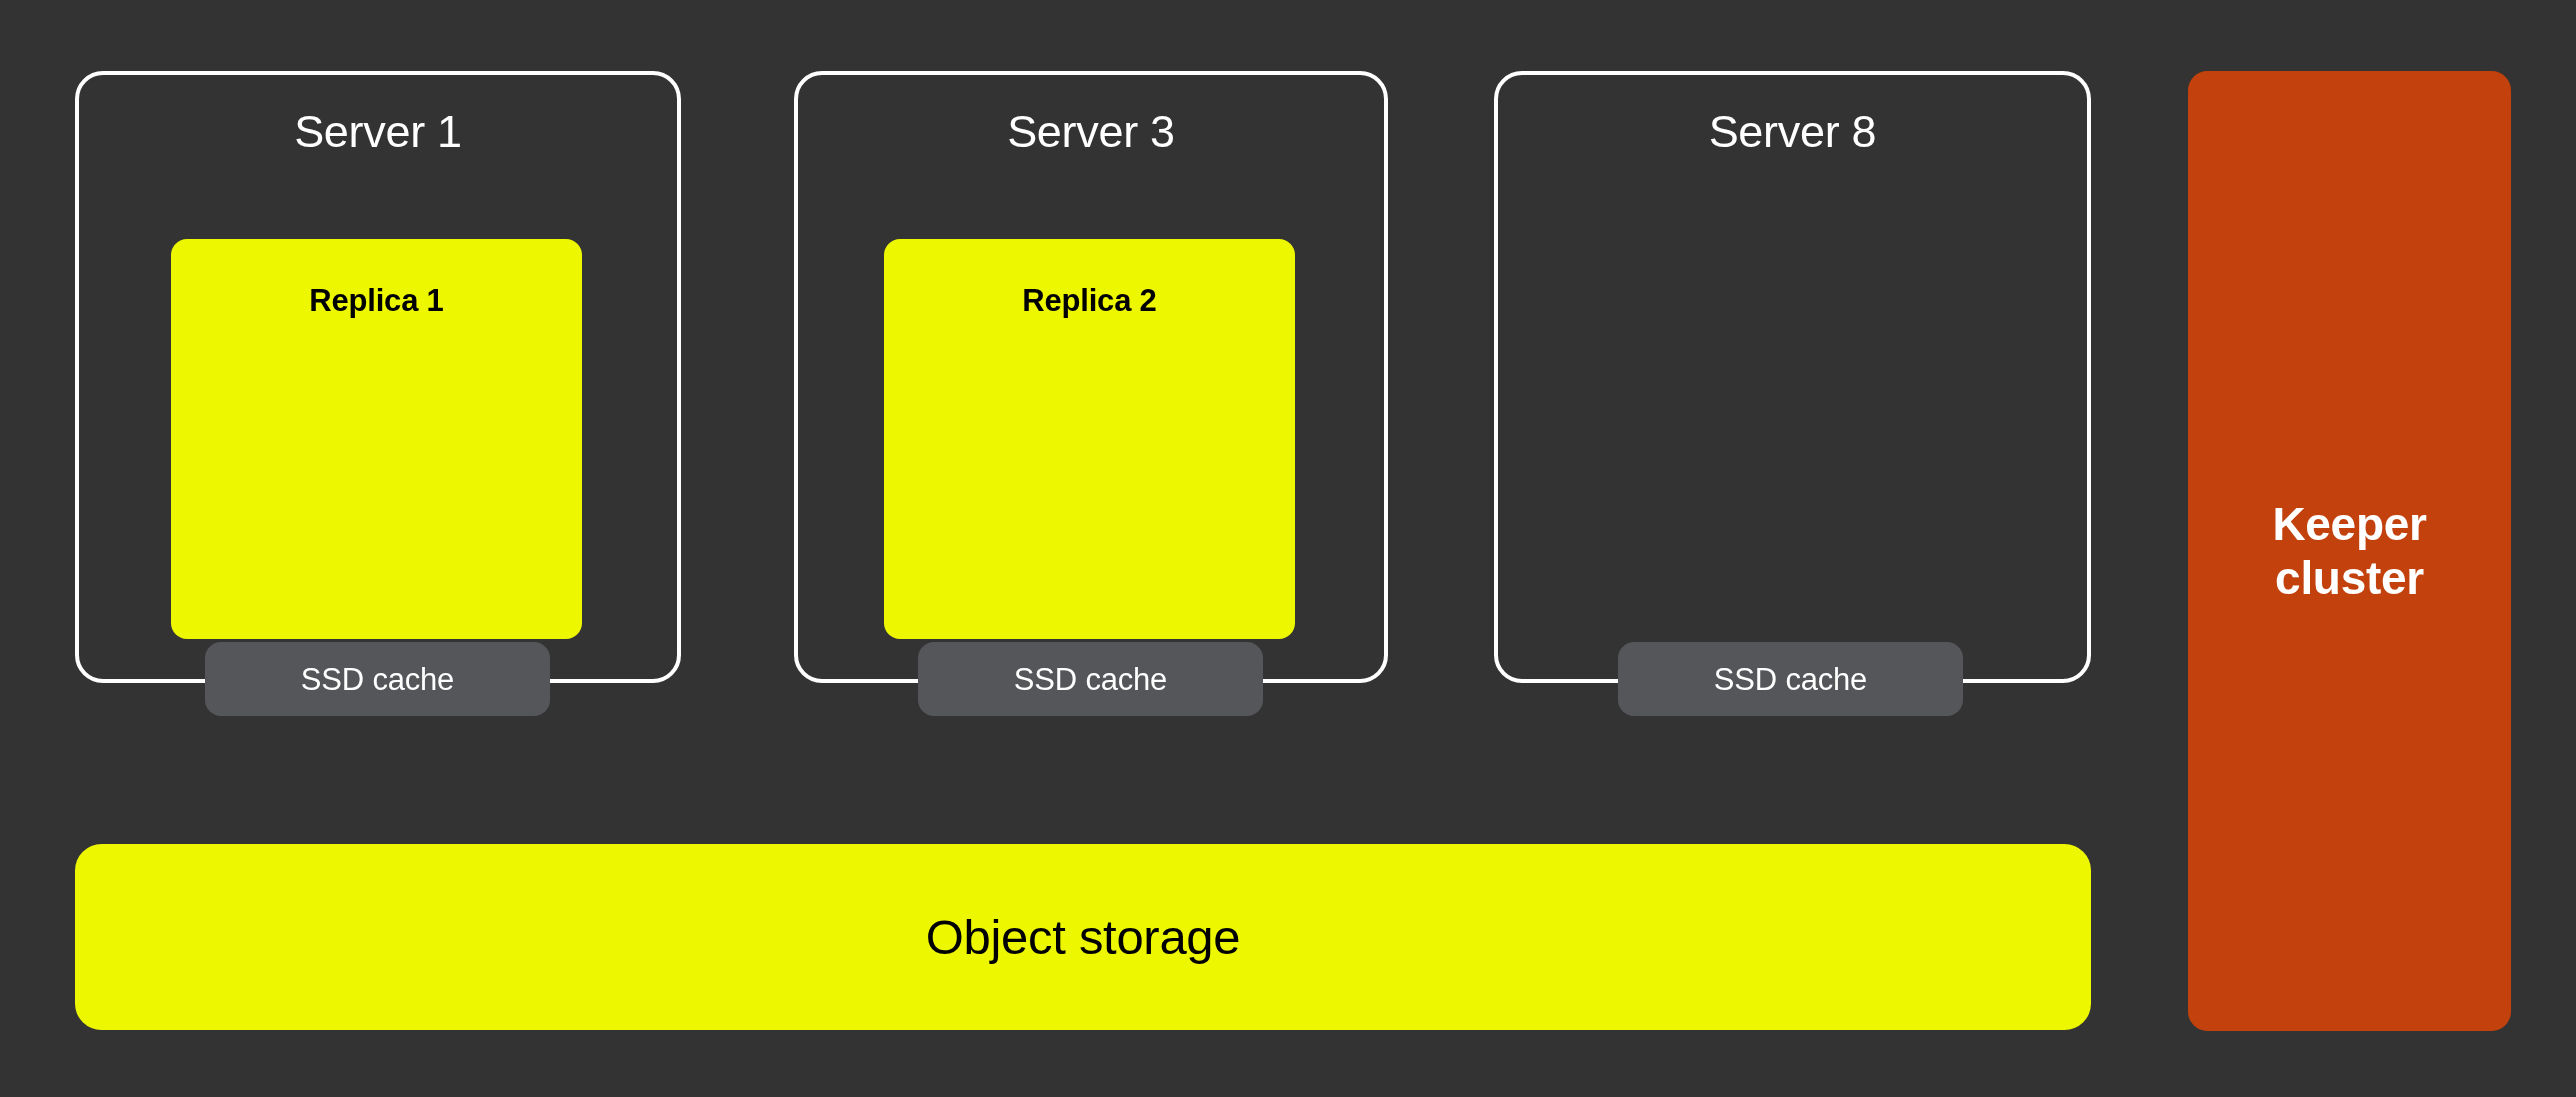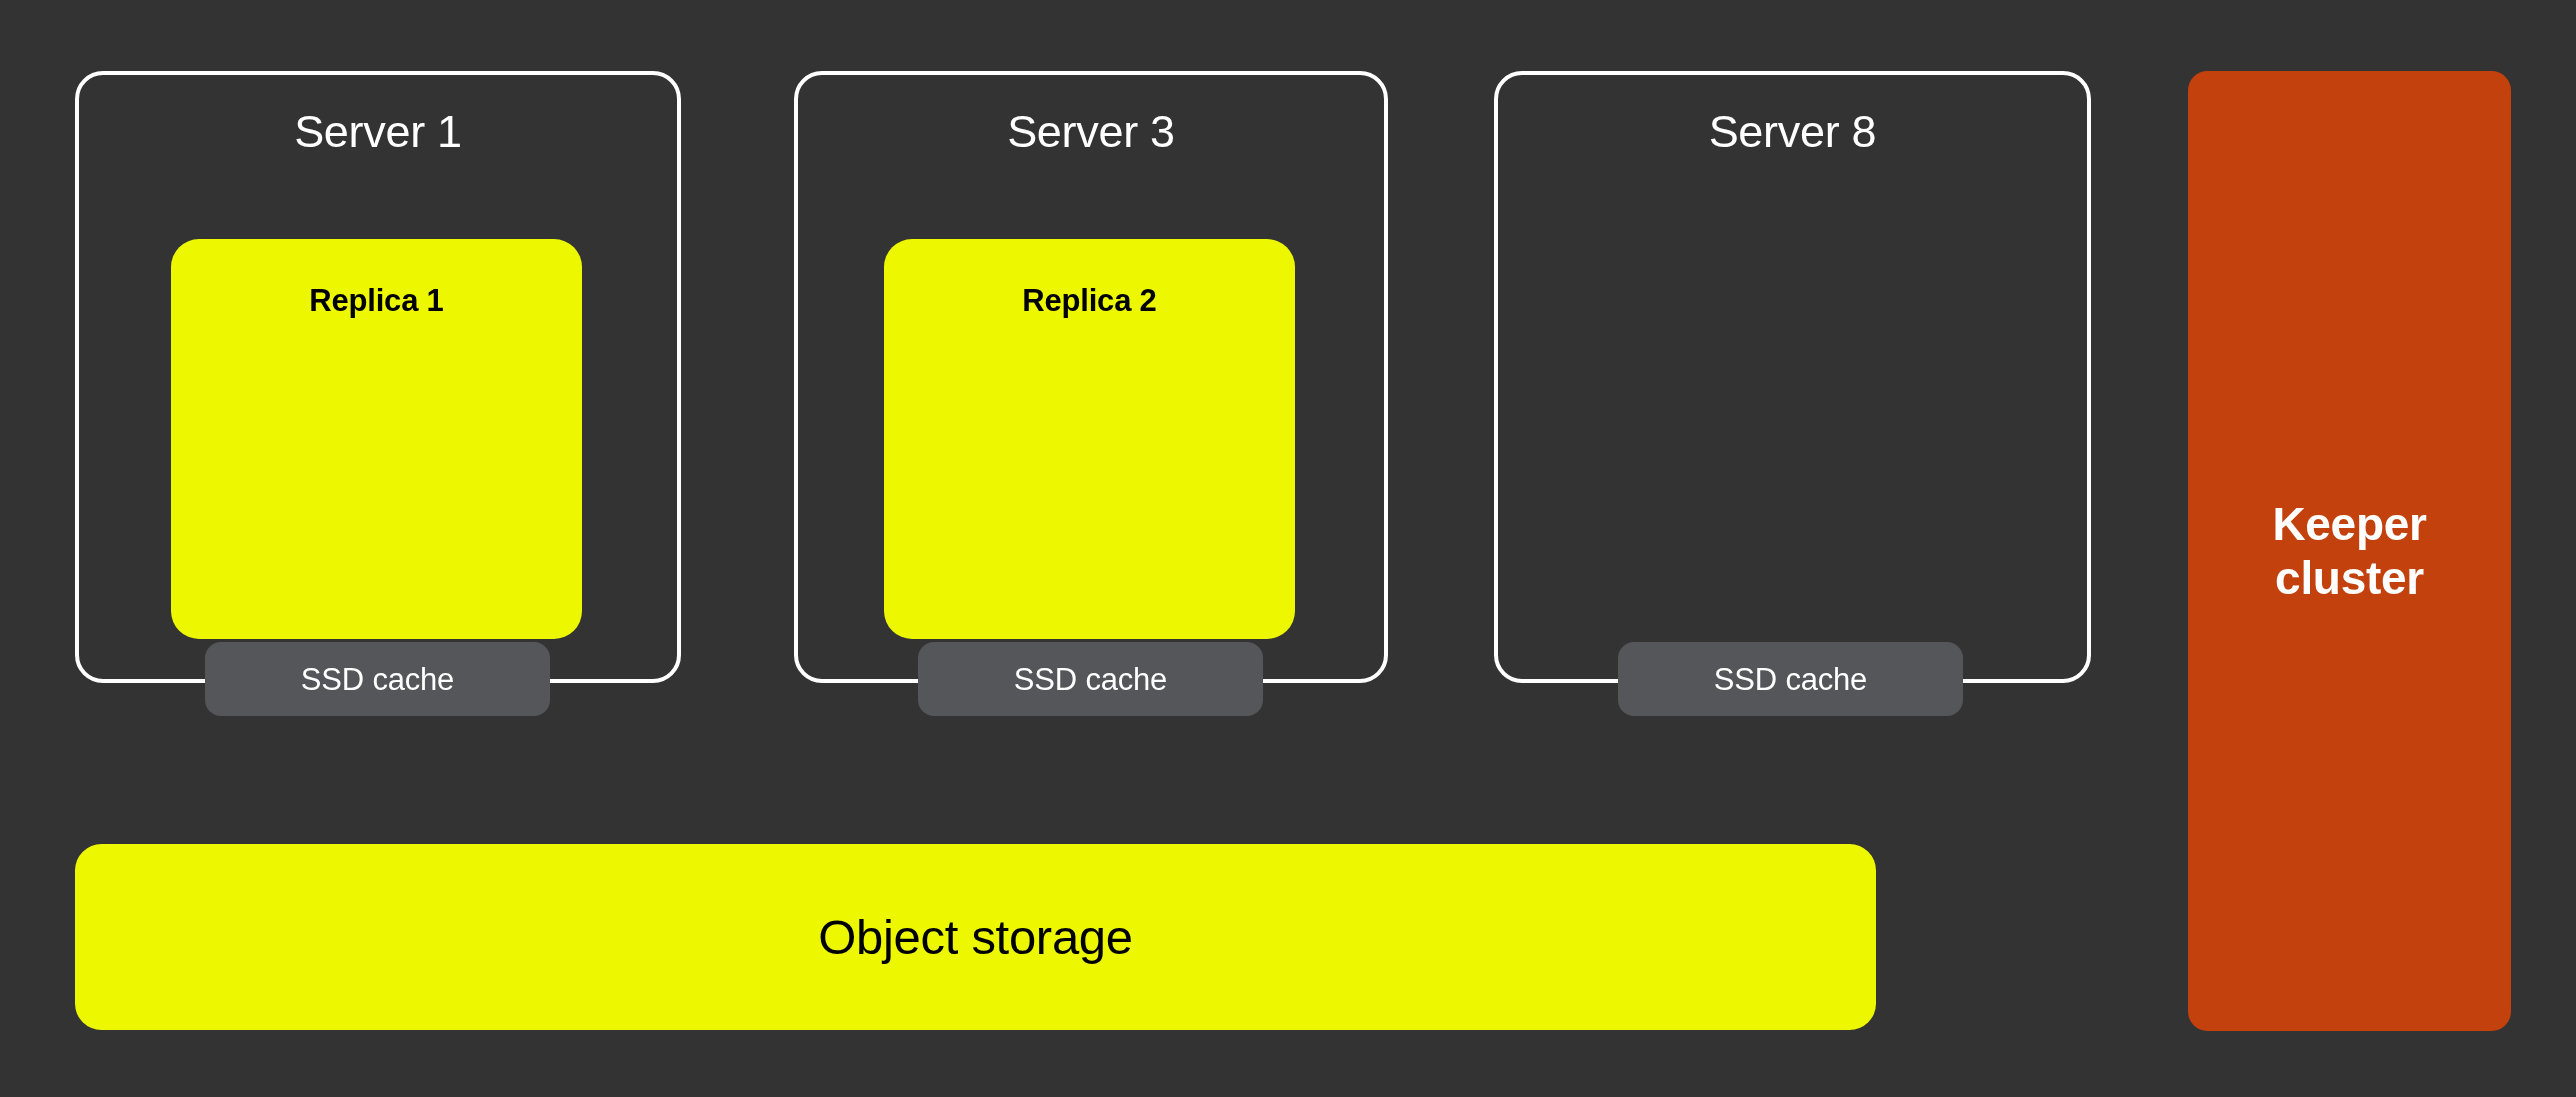--- a/index.html
+++ b/index.html
@@ -47,21 +47,21 @@
     font-weight: 400;
     letter-spacing: -0.3px;
     line-height: 1;
   }
 
   
   .replica {
     position: absolute;
     top: 239px;
     height: 400px;
-    border-radius: 28px;
+    border-radius: 16px;
     background: #edf700;
   }
   .replica.r1 { left: 171px;  width: 411px; }
   .replica.r2 { left: 884px; width: 411px; }
   .replica.r3 { left: 1582px; width: 411px; }
 
   .replica-label {
     position: absolute;
     top: 46px;
     left: 0;
@@ -96,21 +96,21 @@
     font-weight: 400;
     letter-spacing: -0.2px;
     line-height: 1;
   }
 
   
   .object-storage {
     position: absolute;
     left: 75px;
     top: 844px;
-    width: 1801px;
+    width: 2016px;
     height: 186px;
     border-radius: 26.5px;
     background: #edf700;
     display: flex;
     align-items: center;
     justify-content: center;
   }
   .object-storage-label {
     color: #000000;
     font-size: 49px;

